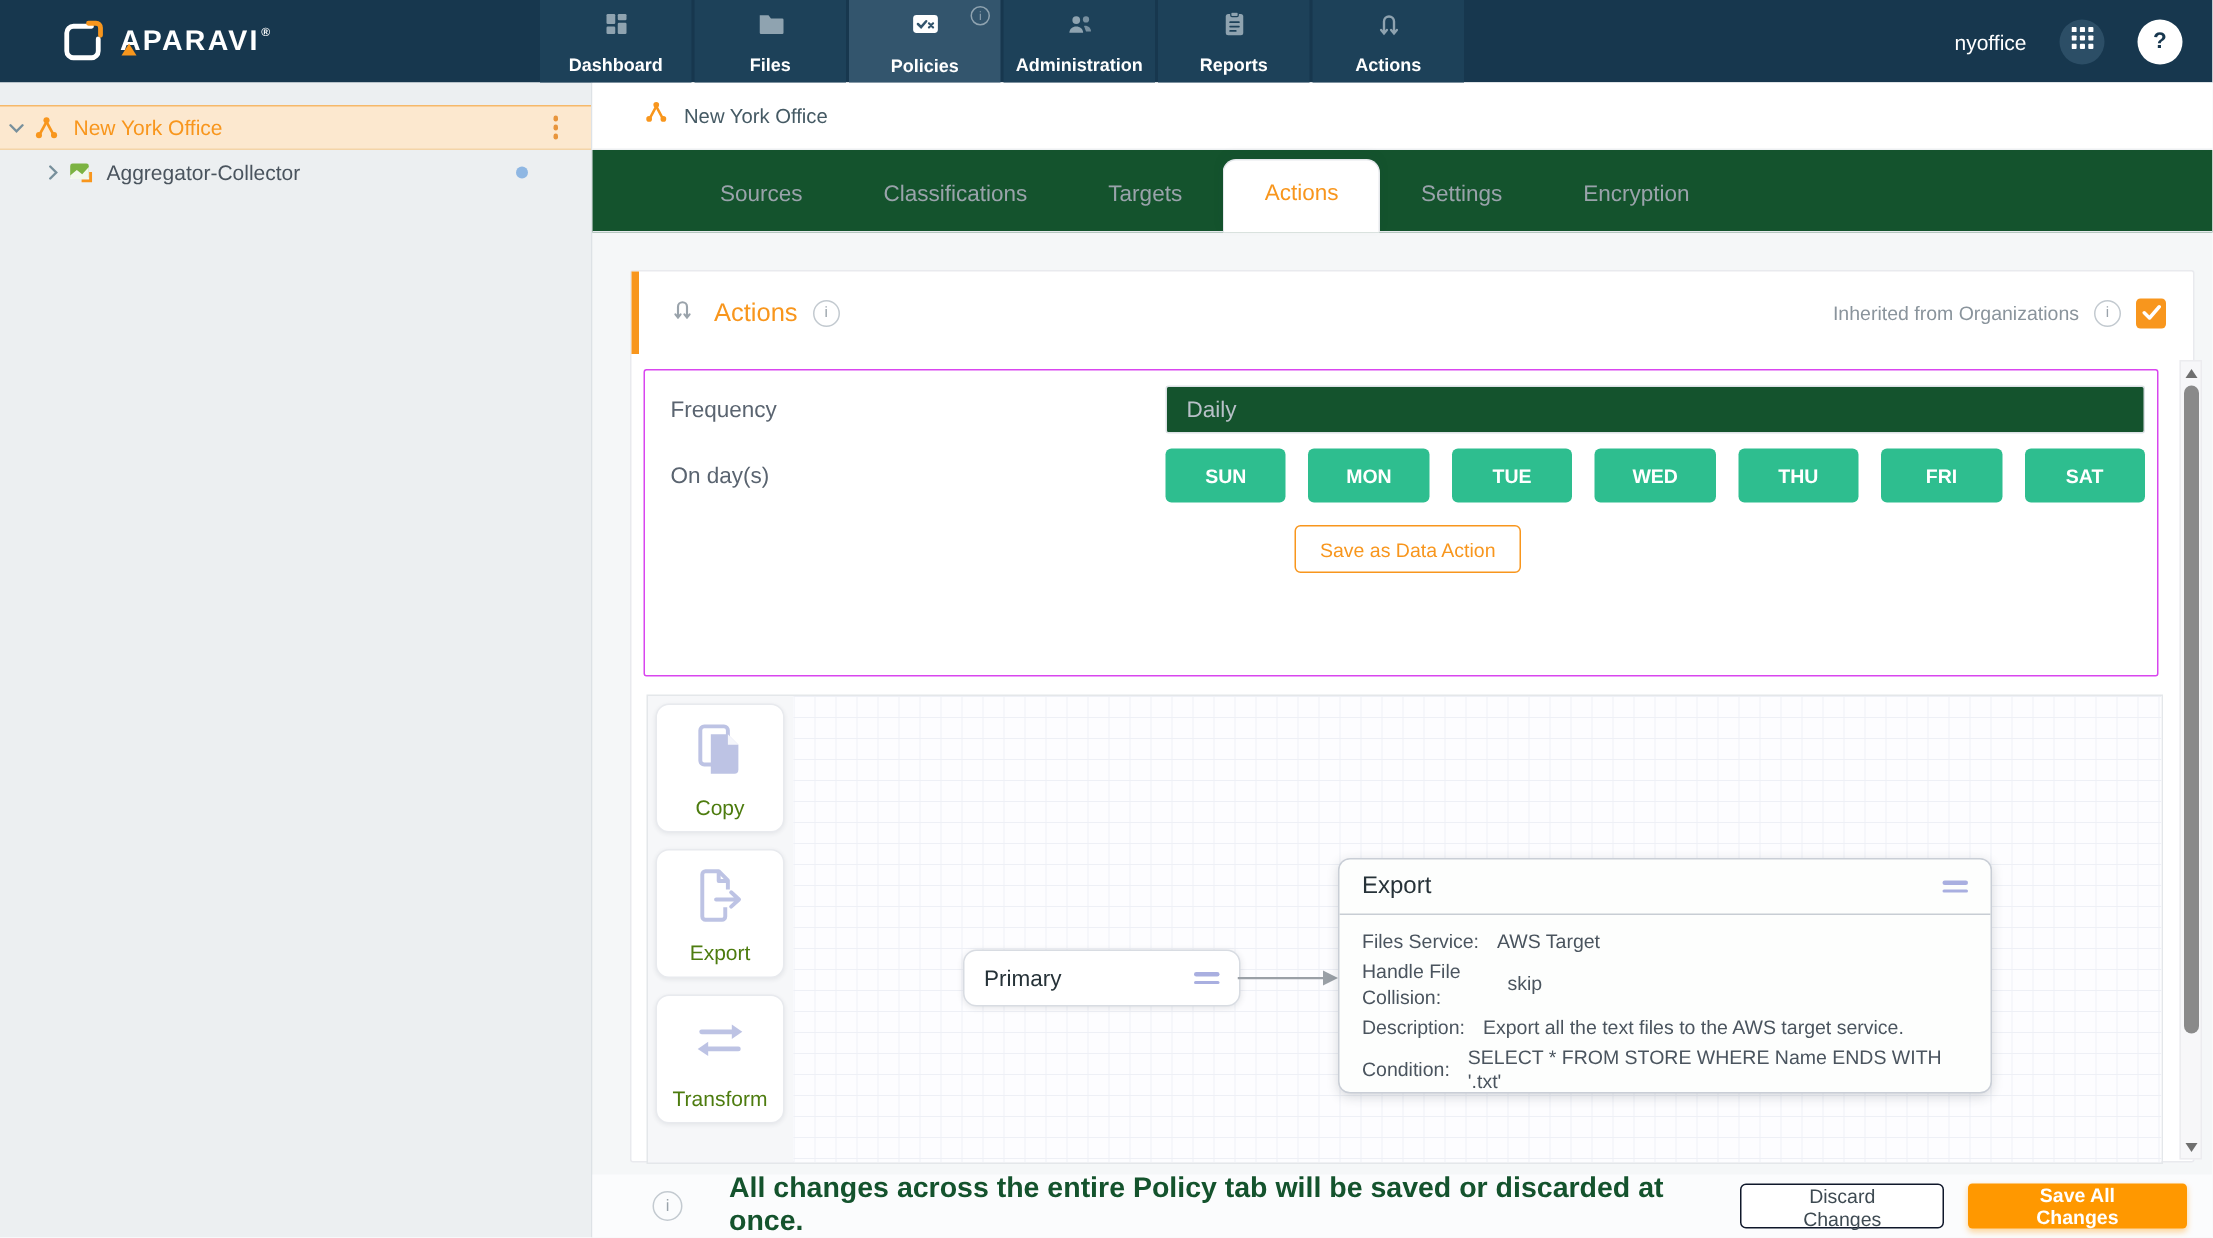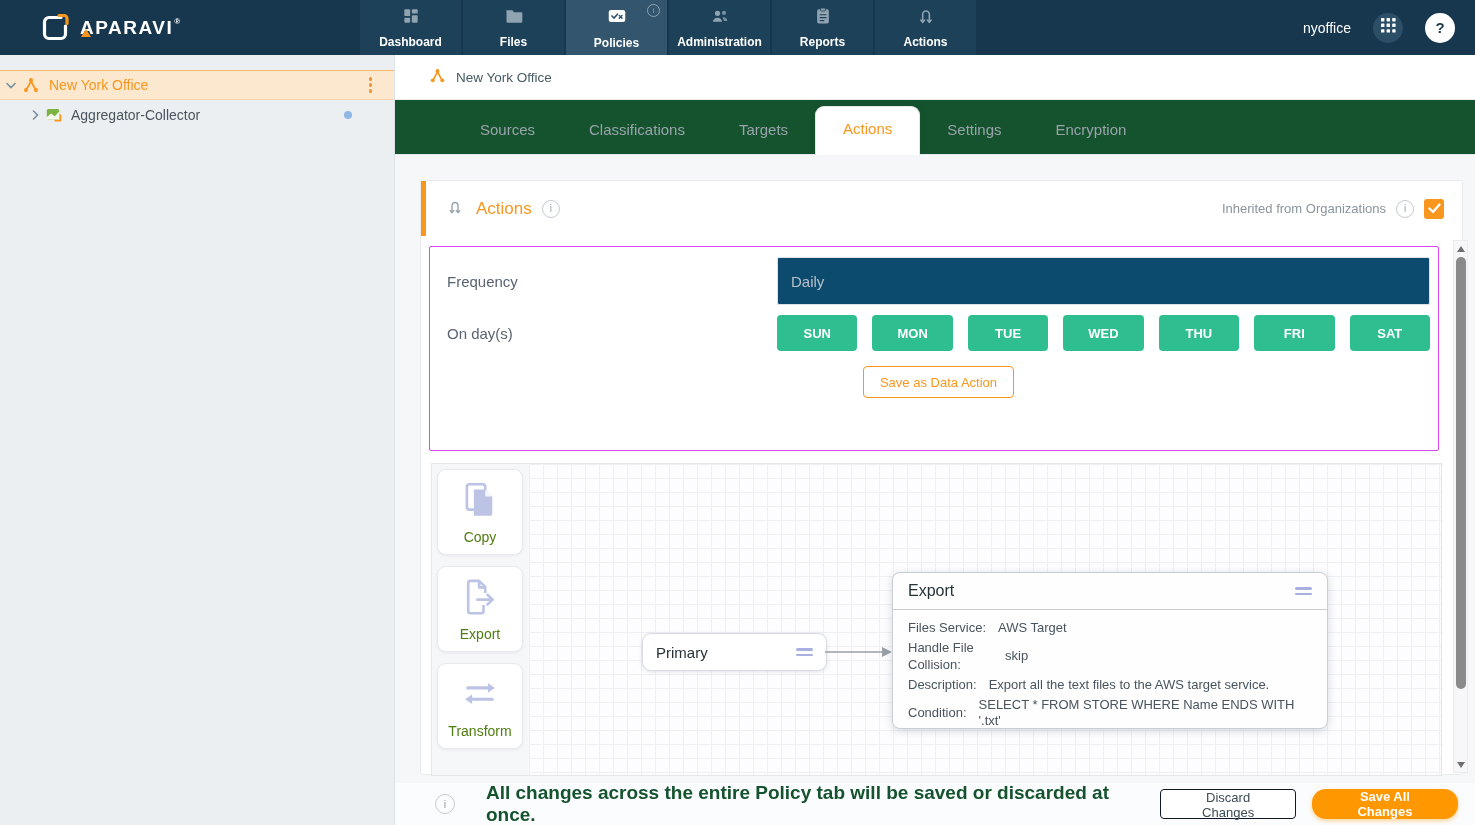--- a/index.html
+++ b/index.html
@@ -57,21 +57,21 @@
   .info-icon { width:18px; height:18px; border:1.5px solid #C3CAD0; border-radius:50%; color:#9AA3AB; font-size:10px; display:inline-flex; align-items:center; justify-content:center; flex:none; }
   .inherited { margin-left:auto; display:flex; align-items:center; gap:10px; }
   .inherited-label { color:#8A949C; font-size:13px; }
   .checkbox { width:20px; height:20px; background:#F8961D; border-radius:3px; display:flex; align-items:center; justify-content:center; cursor:pointer; }
 
   
   .form-section { margin:10px 23px 0 8px; height:205px; border:1px solid #d946ef; border-radius:2px; padding:10px 8px 0 17px; }
   .form-row { display:flex; align-items:center; }
   .form-label { width:330px; font-size:15px; color:#5A6470; flex:none; }
   .form-field { flex:1; display:flex; align-items:center; position:relative; }
-  .text-input { width:100%; height:48px; border:1px solid #DCE1E5; border-radius:2px; padding:0 36px 0 13px; font-size:15px; color:#9AA3AB; font-family:"Liberation Sans",sans-serif; background:#0c4a6e; outline:none; }
+  .text-input { width:100%; height:32px; border:1px solid #DCE1E5; border-radius:2px; padding:0 36px 0 13px; font-size:15px; color:#9AA3AB; font-family:"Liberation Sans",sans-serif; background:#14532d; outline:none; }
   .text-input::placeholder { color:#B8C0C8; }
   .row-days { margin-top:10px; }
   .row-time { margin-top:11px; }
   .day-btns { flex:1; display:flex; gap:15px; }
   .day-btn { flex:1; height:36px; background:#2EBE8F; border:none; border-radius:4px; color:#FFFFFF; font-size:13px; font-weight:bold; font-family:"Liberation Sans",sans-serif; cursor:pointer; }
   .clock-wrap { position:absolute; right:11px; display:flex; }
   .save-row { margin-top:15px; display:flex; justify-content:center; }
   .btn-outline-orange { height:32px; padding:0 16px; background:#FFFFFF; border:1px solid #F8961D; border-radius:4px; color:#F8961D; font-size:13px; font-family:"Liberation Sans",sans-serif; cursor:pointer; }
 
   
@@ -100,21 +100,21 @@
   .sb-up, .sb-down { position:absolute; left:0; width:13px; height:13px; display:flex; align-items:center; justify-content:center; cursor:pointer; }
   .sb-up { top:1px; } .sb-down { bottom:1px; }
   .tri-up { width:0; height:0; border-left:4px solid transparent; border-right:4px solid transparent; border-bottom:6px solid #6F6F6F; }
   .tri-down { width:0; height:0; border-left:4px solid transparent; border-right:4px solid transparent; border-top:6px solid #6F6F6F; }
   .sb-thumb { position:absolute; left:1.5px; top:16px; width:10px; height:432px; background:#8A8A8A; border-radius:6px; cursor:grab; }
 
   
   .footer-bar { height:42px; background:#FBFCFD; display:flex; align-items:center; padding:0 17px 0 40px; gap:12px; }
   .footer-msg { color:#14532d; font-size:19px; font-weight:bold; margin-right:auto; margin-left:19px; }
   .btn-discard { height:30px; padding:0 18px; background:#FFFFFF; border:1px solid #0f172a; border-radius:4px; color:#3E4A52; font-size:13px; font-family:"Liberation Sans",sans-serif; cursor:pointer; margin-right:4px; }
-  .btn-save-all { height:30px; padding:0 20px; background:#FF9800; border:none; border-radius:14px; color:#FFFFFF; font-size:13px; font-weight:bold; font-family:"Liberation Sans",sans-serif; cursor:pointer; box-shadow:0 2px 4px rgba(255,152,0,0.4); }
+  .btn-save-all { height:30px; padding:0 20px; background:#FF9800; border:none; border-radius:3px; color:#FFFFFF; font-size:13px; font-weight:bold; font-family:"Liberation Sans",sans-serif; cursor:pointer; box-shadow:0 2px 4px rgba(255,152,0,0.4); }
 </style>
 </head>
 <body>
 
 <header class="topbar">
   <div class="brand">
     <span style="display:flex;">
       <svg width="30" height="30" viewBox="0 0 30 30">
         <path d="M21 4.5 H9 a4.5 4.5 0 0 0 -4.5 4.5 v12 a4.5 4.5 0 0 0 4.5 4.5 h12 a4.5 4.5 0 0 0 4.5 -4.5 V13" fill="none" stroke="#FFFFFF" stroke-width="3.2" stroke-linecap="round"></path>
         <path d="M19 2.5 h5 a3 3 0 0 1 3 3 v5" fill="none" stroke="#F8961D" stroke-width="3.2" stroke-linecap="round"></path>

